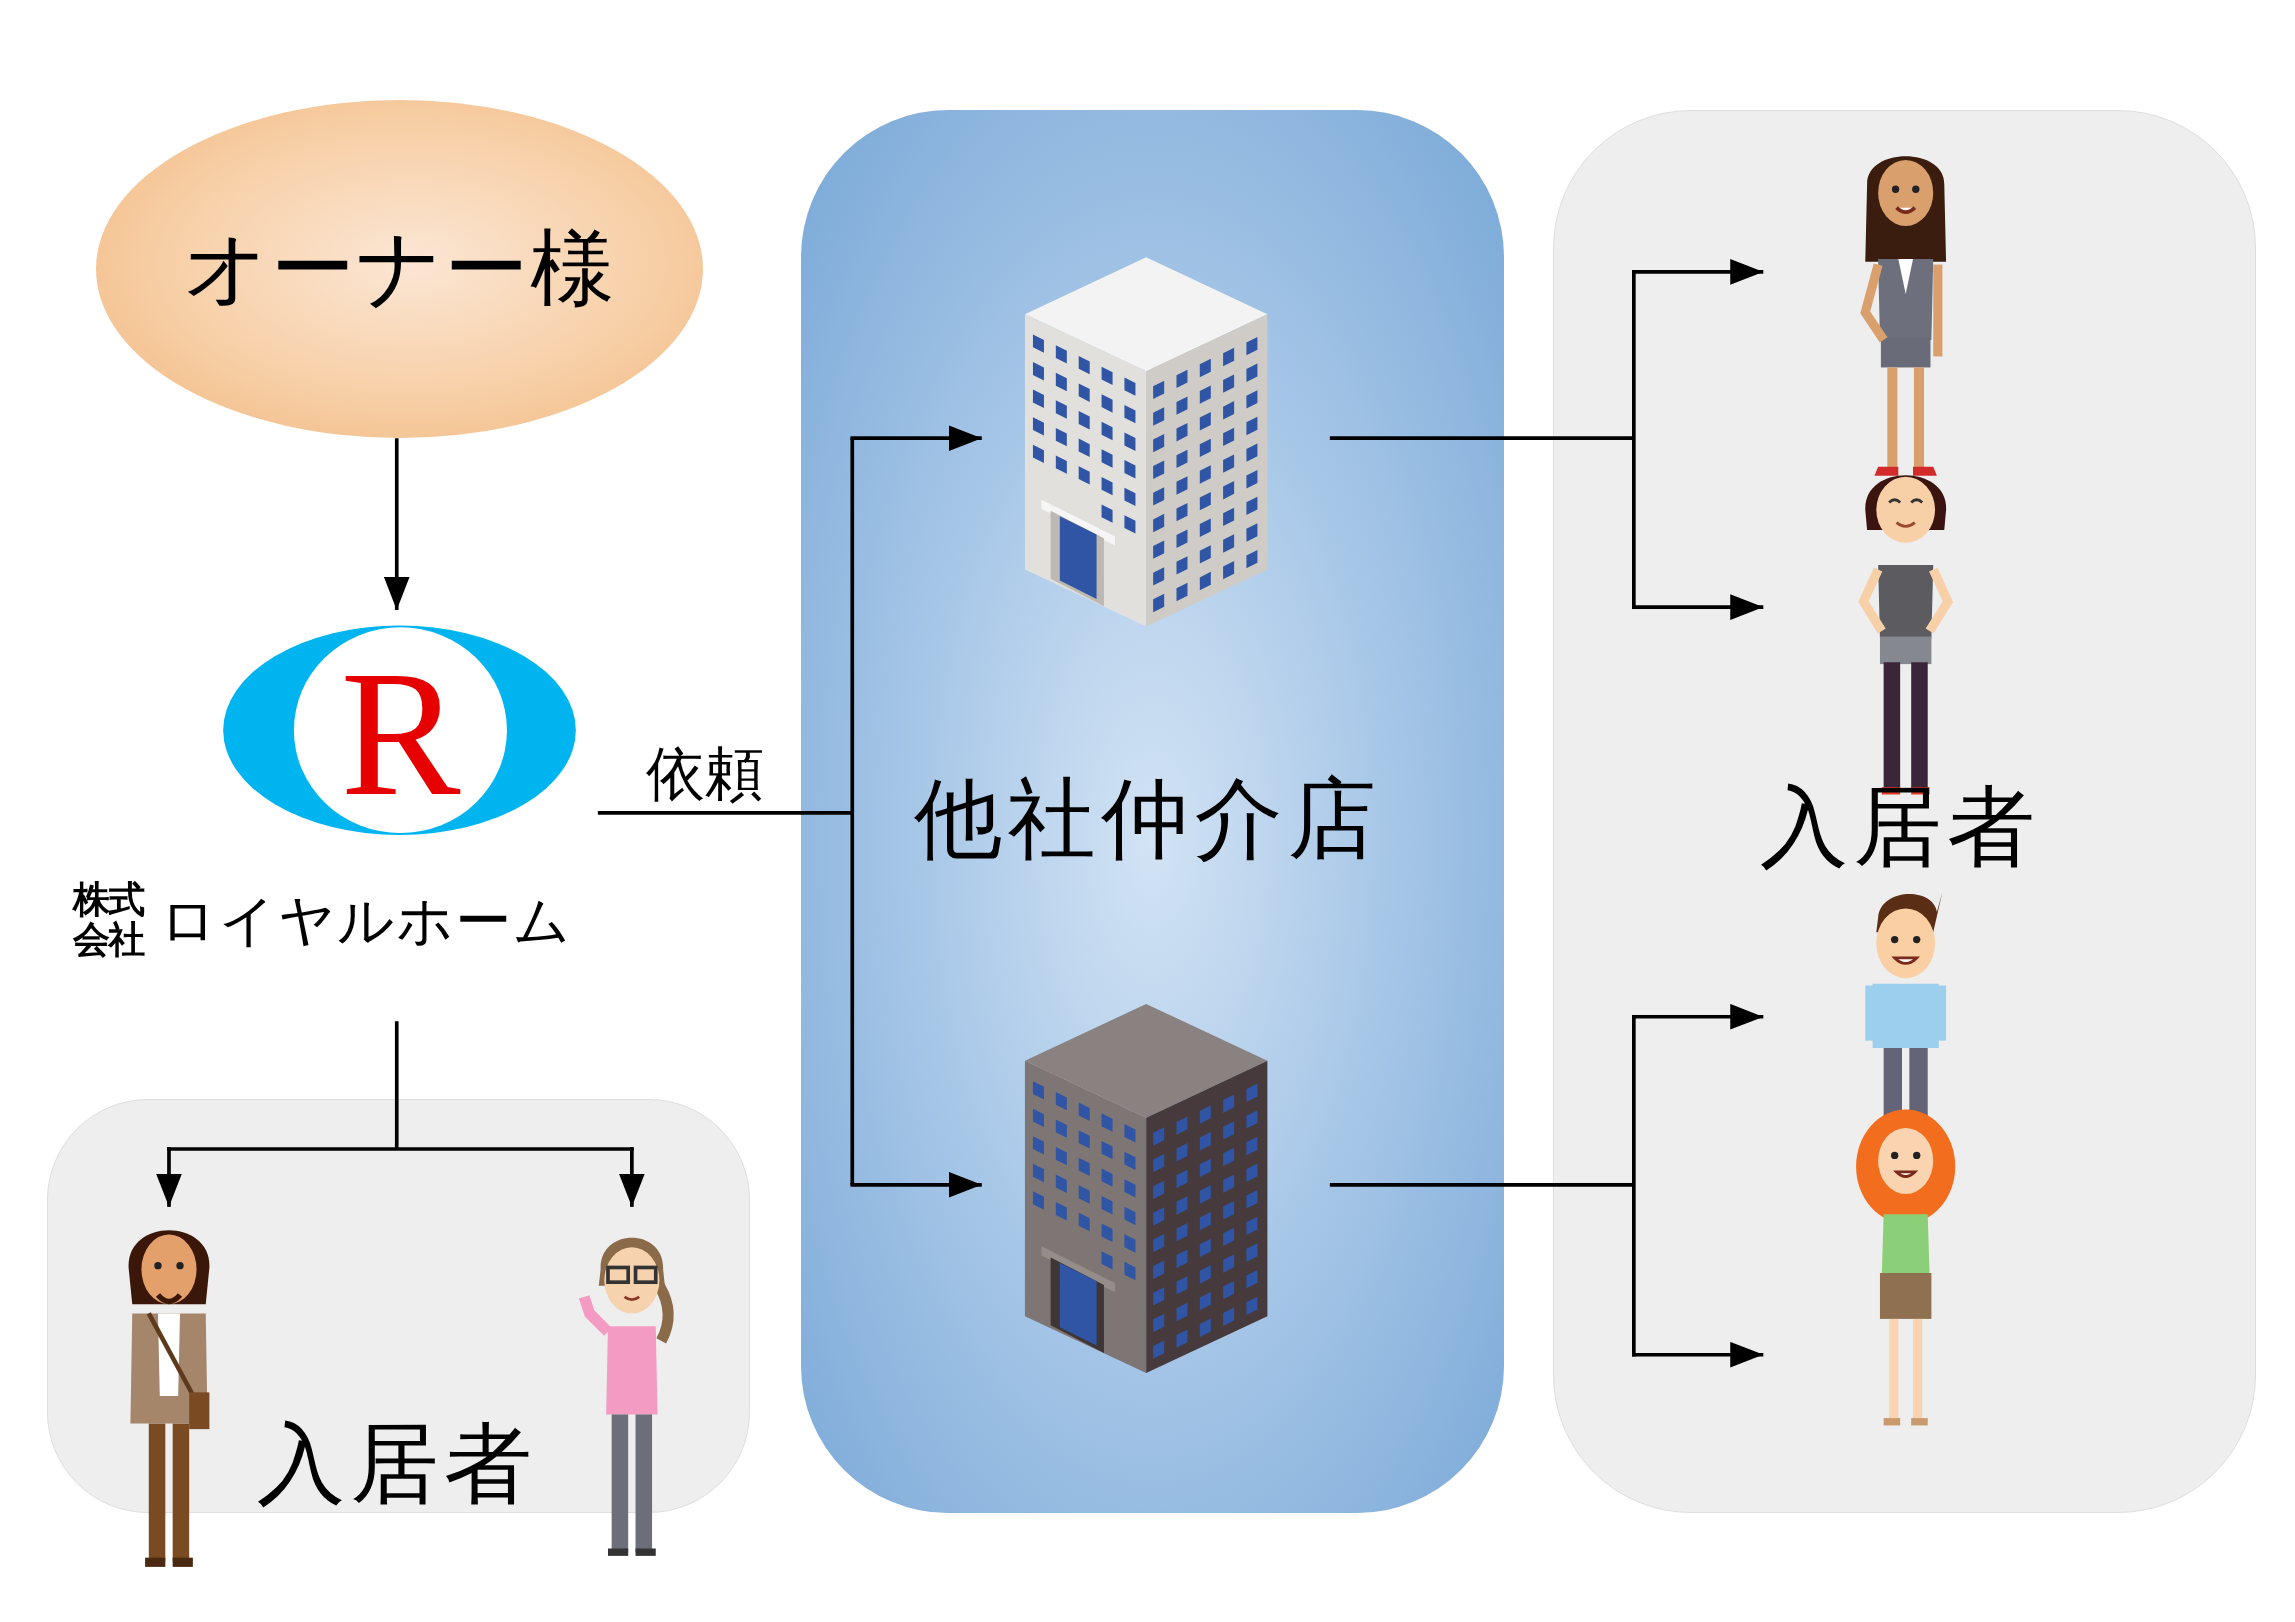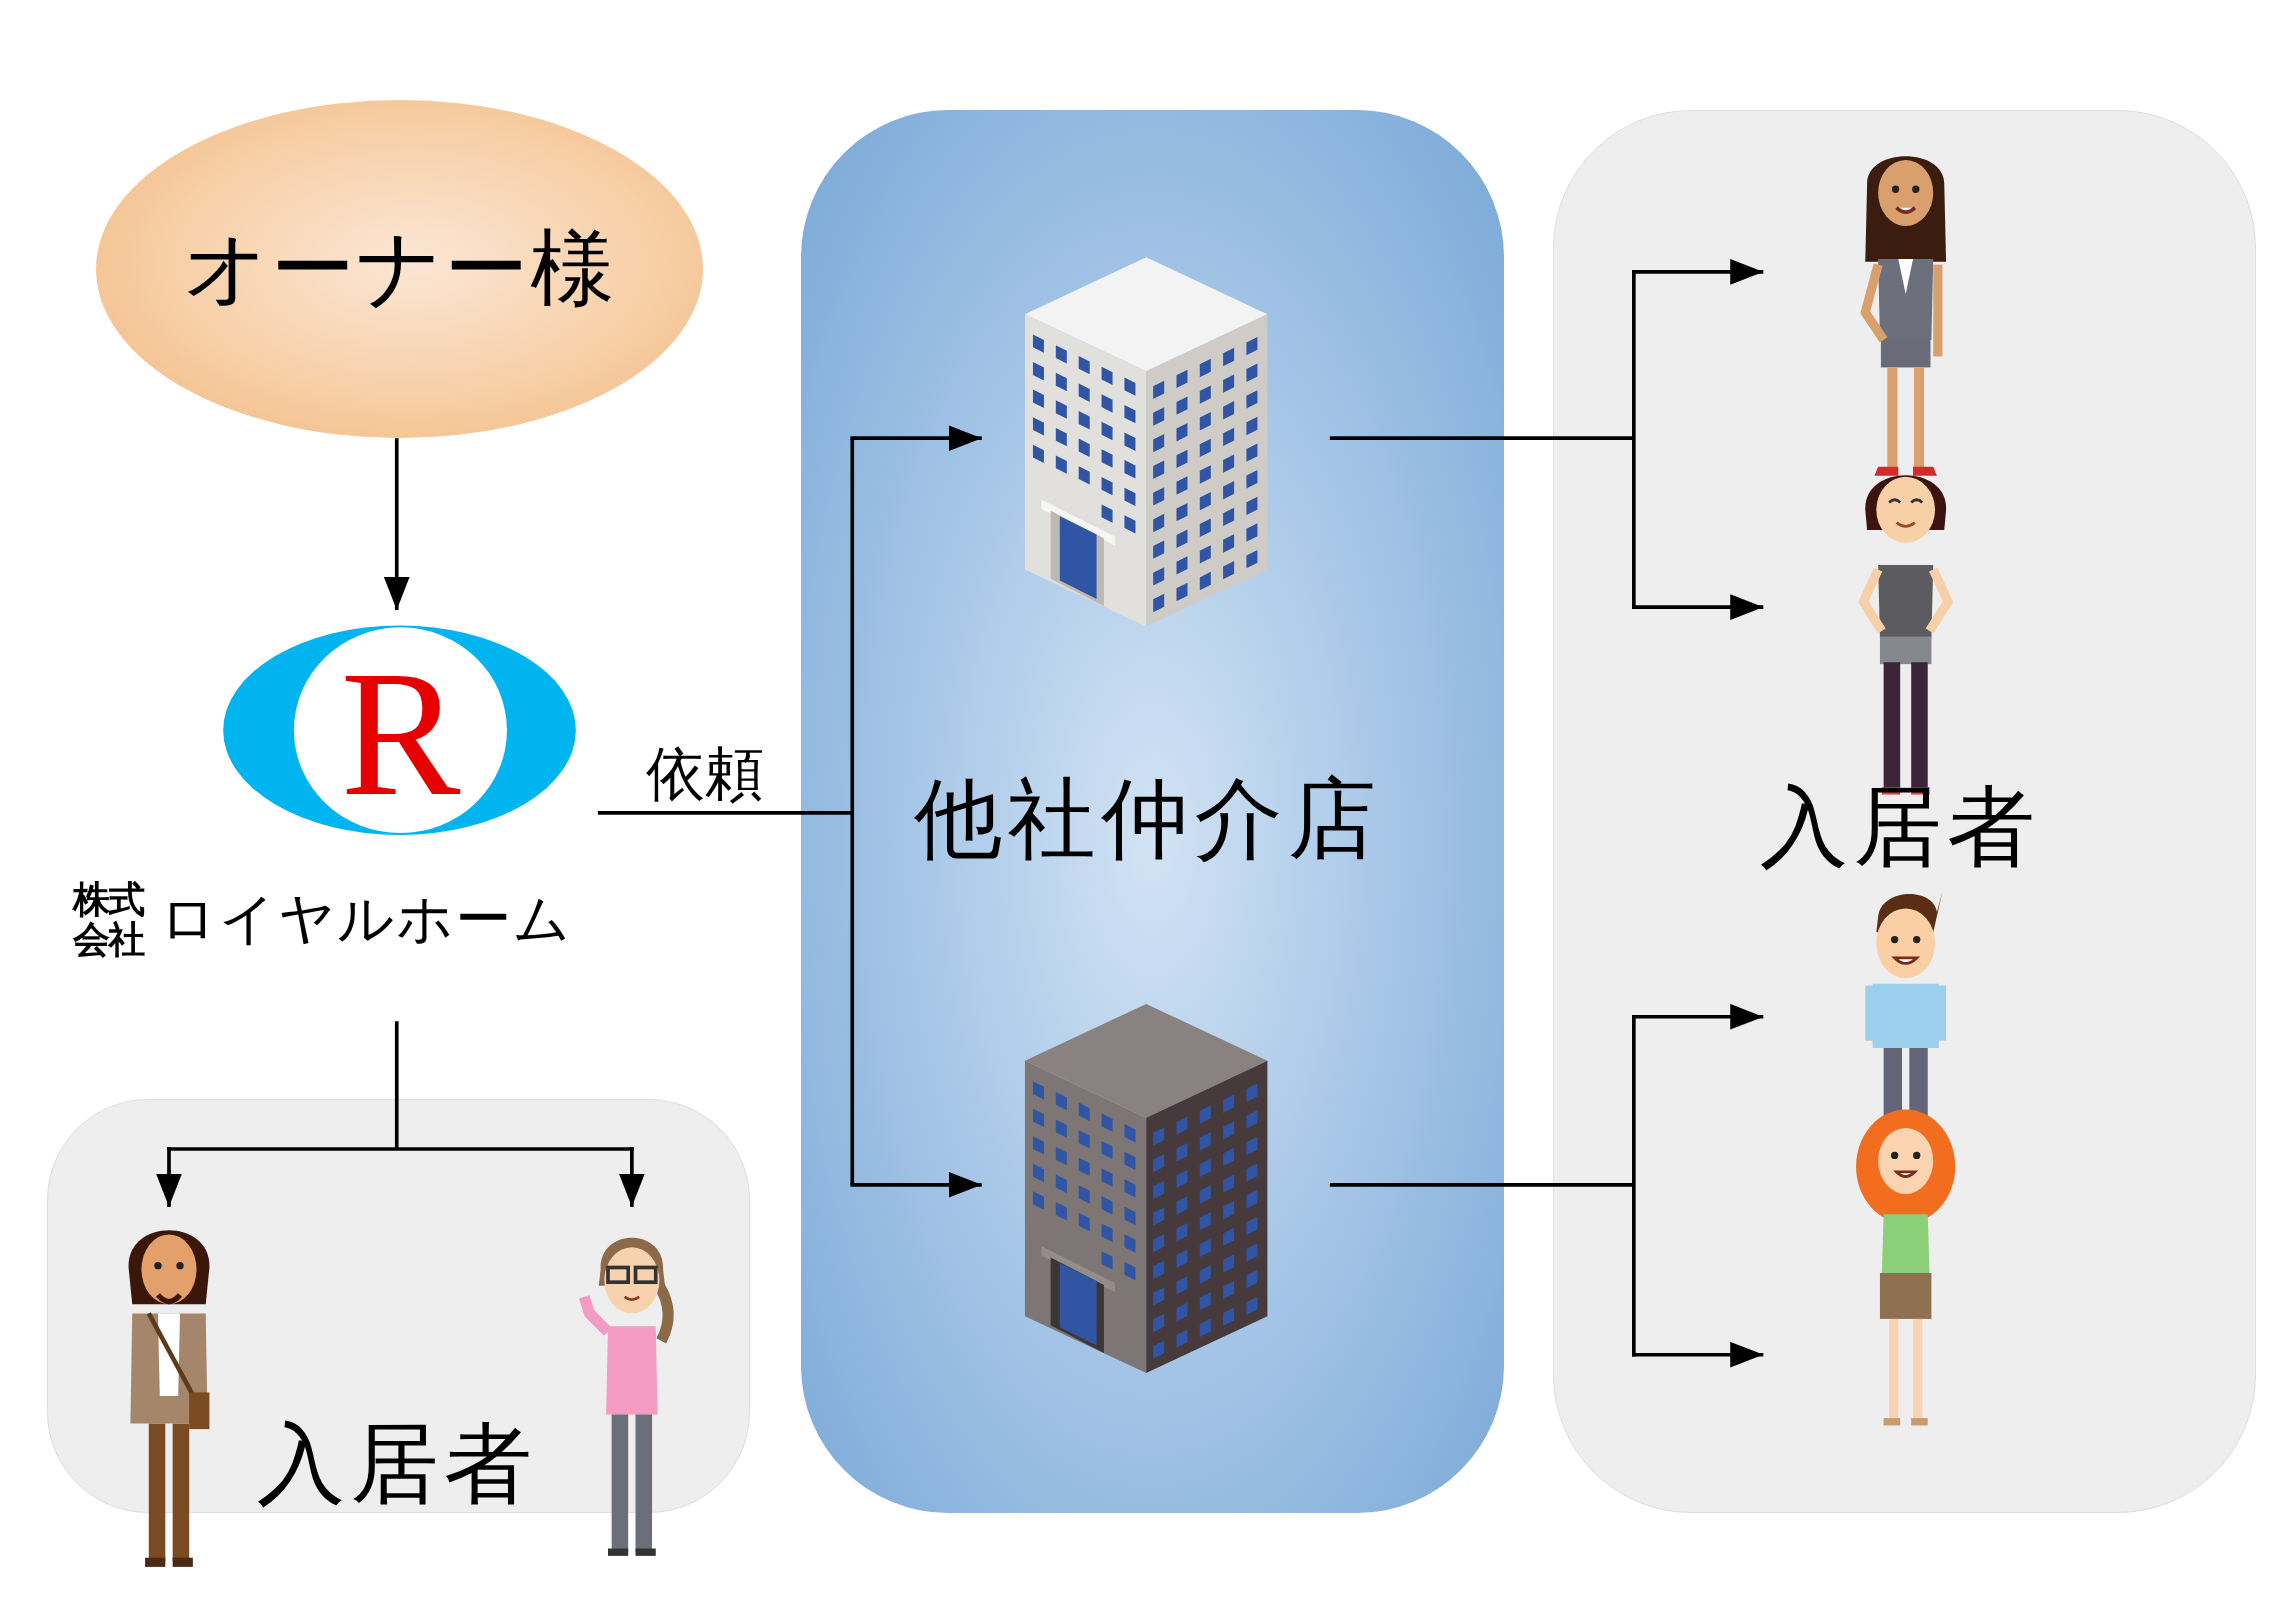--- a/index.html
+++ b/index.html
@@ -11,21 +11,21 @@
   #owner span{font-size:84px;letter-spacing:1.8px;}
   #panel-left{left:47px;top:1099px;width:703px;height:414px;border-radius:101px;background:#eeeeee;border:0.9px solid #dedede;box-sizing:border-box;}
   #panel-mid{left:801px;top:110px;width:703px;height:1403px;border-radius:147px;
     background:radial-gradient(ellipse at 50% 52%, #d2e3f4 0%, #a9c8e8 45%, #79a8d7 100%);}
   #panel-right{left:1553px;top:110px;width:703px;height:1403px;border-radius:138px;background:#eeeeee;border:0.9px solid #dedede;box-sizing:border-box;}
   .big-label{font-size:88px;white-space:nowrap;letter-spacing:5.5px;}
   #agency-label{left:914px;top:760px;}
   #res-right-label{left:1760px;top:768px;}
   #res-left-label{left:257px;top:1405px;}
   #request-label{left:646px;top:735px;font-size:59px;white-space:nowrap;}
-  #company{left:73px;top:880px;display:flex;align-items:center;white-space:nowrap;}
+  #company{left:73px;top:880px;display:flex;align-items:flex-end;white-space:nowrap;}
   #company .kk{display:flex;flex-direction:column;font-size:37px;line-height:40px;font-weight:bold;width:83px;letter-spacing:-1.8px;}
   #company .kk span{display:block;}
   #company .name{font-size:56px;margin-left:3.7px;letter-spacing:1.8px;}
   svg.overlay{position:absolute;left:0;top:0;}
 </style>
 </head>
 <body>
 
 <div id="panel-mid" class="abs"></div>
 <div id="panel-right" class="abs"></div>

